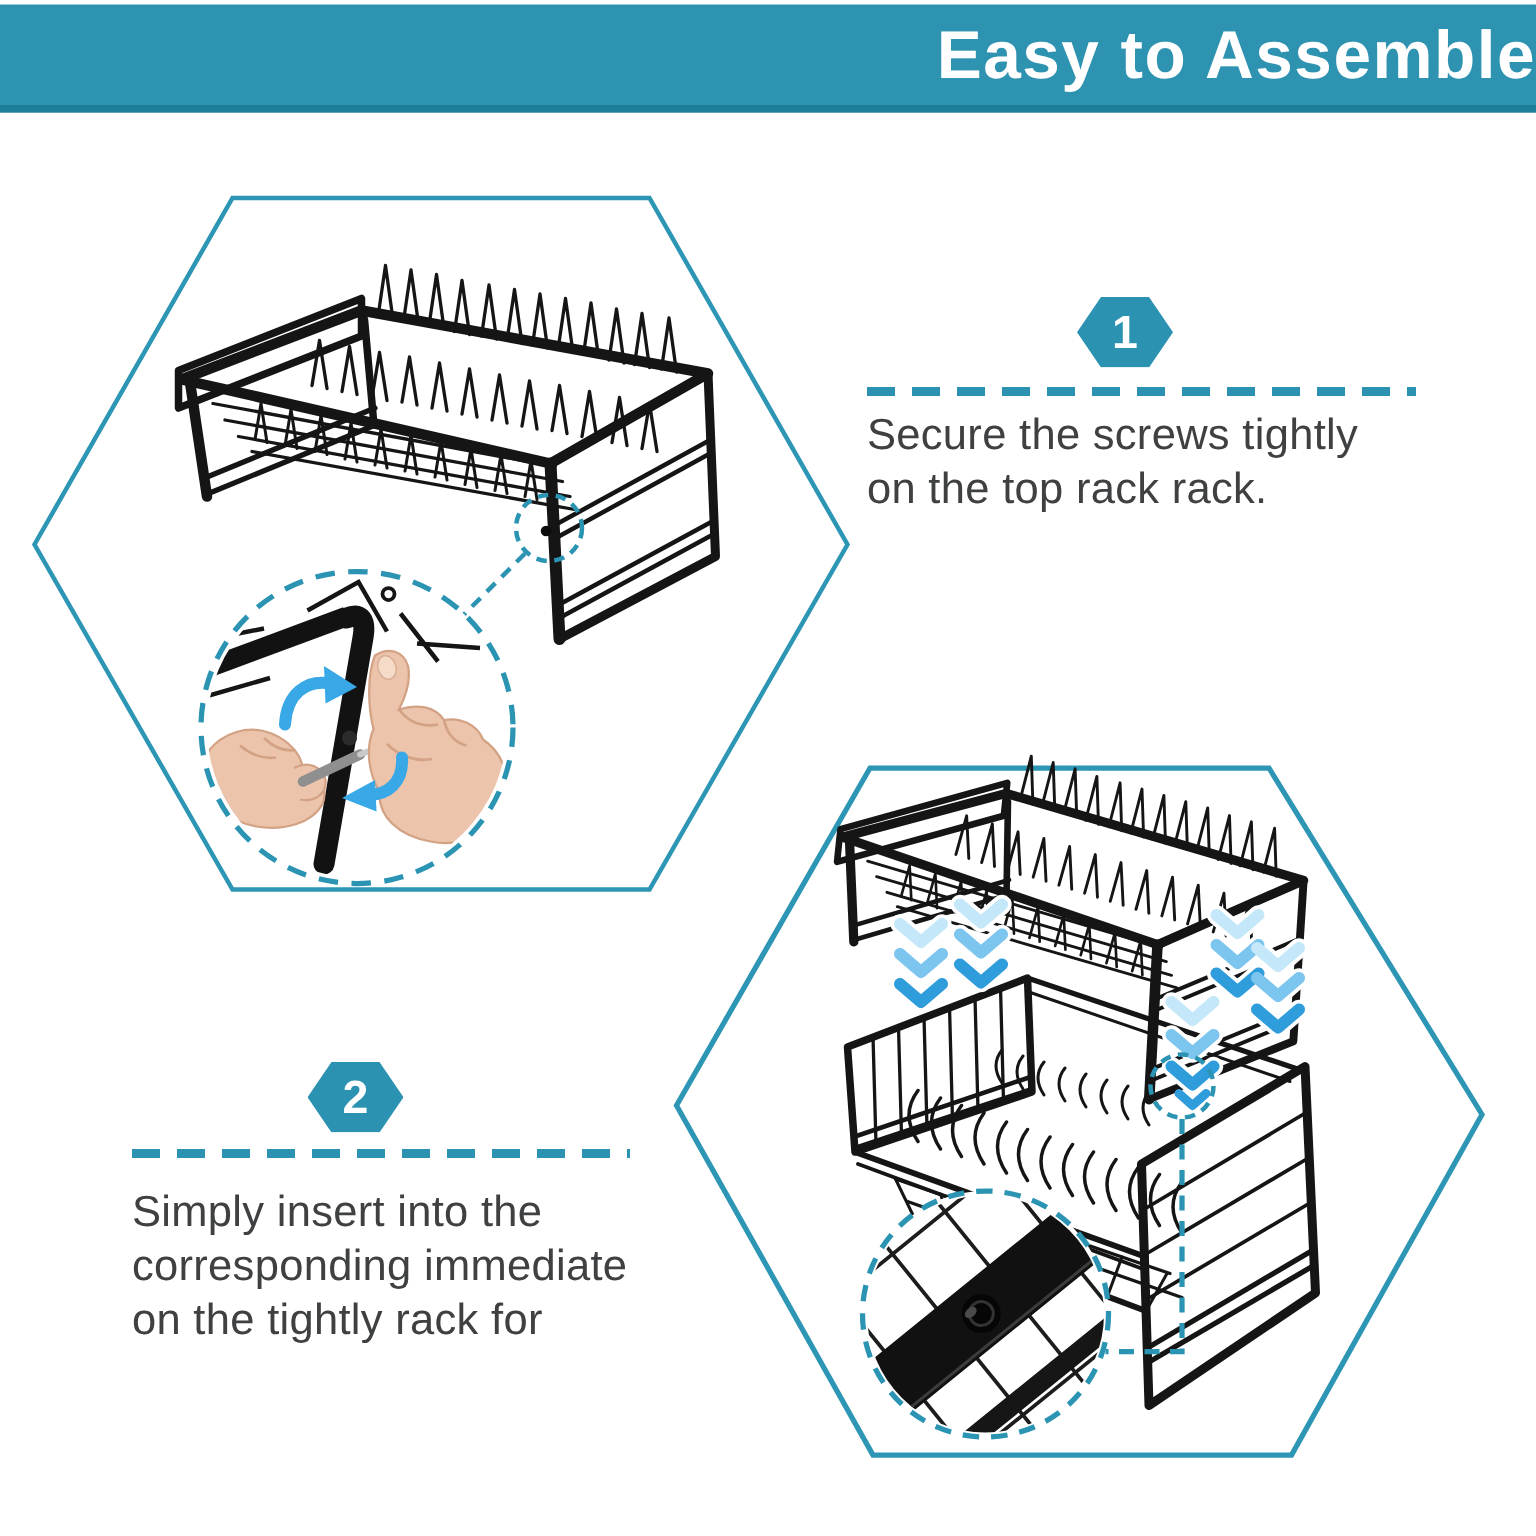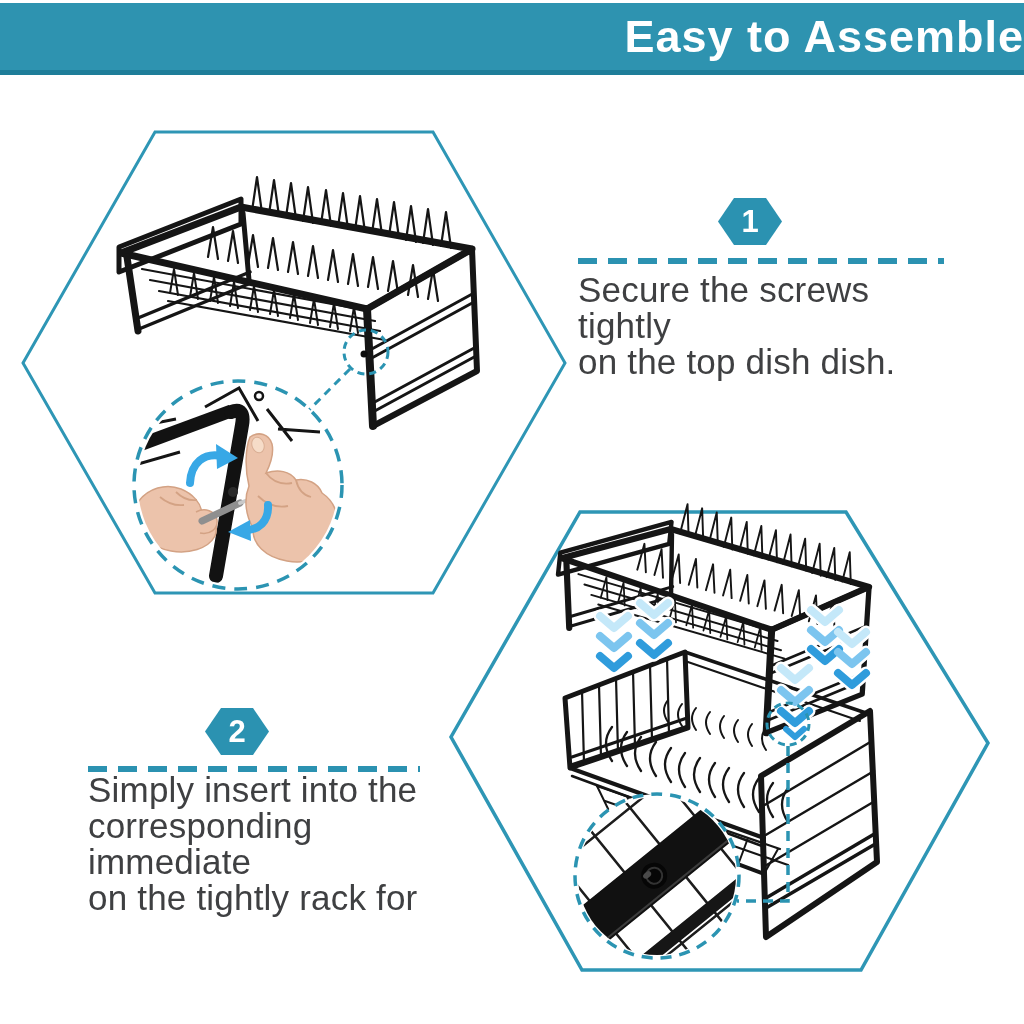--- a/index.html
+++ b/index.html
@@ -14,23 +14,23 @@
   #step2{left:88px;top:708px;width:332px;}
   .badge{width:64px;height:47px;background:#2B92B1;
          clip-path:polygon(0% 50%,25% 0%,75% 0%,100% 50%,75% 100%,25% 100%);
          display:flex;align-items:center;justify-content:center;}
   .badge span{color:#fff;font-size:31px;font-weight:bold;}
   #step1 .badge{margin-left:140px;}
   #step2 .badge{margin-left:117px;}
   .divider{height:6px;background:repeating-linear-gradient(90deg,#2B92B1 0 19px,transparent 19px 30px);}
   #step1 .divider{margin-top:13px;}
   #step2 .divider{margin-top:11px;}
-  .lines{font-size:35px;line-height:36px;letter-spacing:0.2px;}
+  .lines{font-size:29px;line-height:36px;letter-spacing:0.2px;}
   #step1 .lines{margin-top:8px;}
-  #step2 .lines{}
+  #step2 .lines{margin-top:18px;}
 </style>
 </head>
 <body>
 
 <div class="canvas">
 
   <svg class="art" width="1024" height="1024" viewBox="0 0 1024 1024">
     <defs>
       <clipPath id="clipTop">
           <circle cx="238" cy="485" r="100"></circle>
@@ -175,21 +175,21 @@
     <span>Easy to Assemble</span>
   </div>
 
   <div class="step" id="step1">
     <div class="badge">
       <span>1</span>
     </div>
     <div class="divider"></div>
     <div class="lines">
       <div>Secure the screws tightly</div>
-      <div>on the top dish dish.</div>
+      <div>on the top rack rack.</div>
     </div>
   </div>
 
   <div class="step" id="step2">
     <div class="badge">
       <span>2</span>
     </div>
     <div class="divider"></div>
     <div class="lines">
       <div>Simply insert into the</div>

